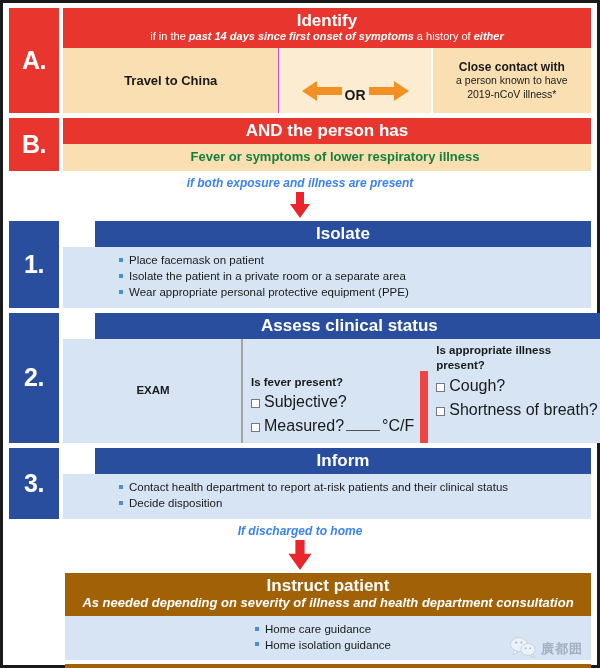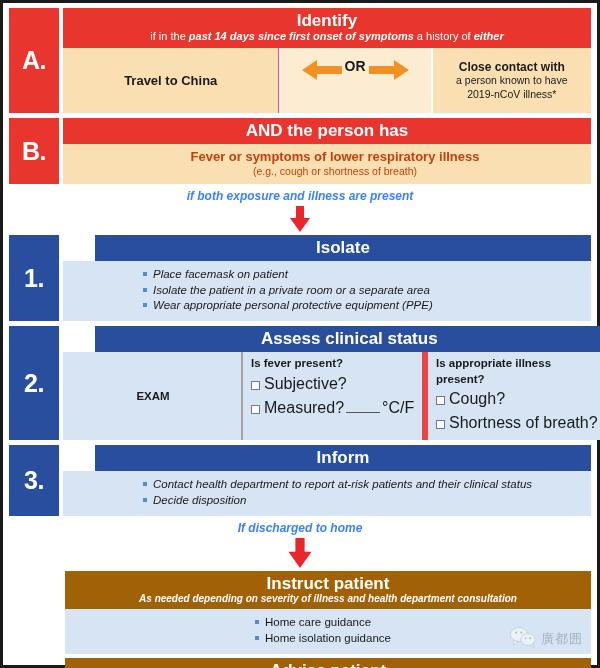--- a/index.html
+++ b/index.html
@@ -35,54 +35,54 @@
     background: #e8362f;
     color: #ffffff;
     text-align: center;
     padding: 3px 4px 4px 4px;
   }
   .hdr.blue { background: #2a4e9e; margin-left: 32px; }
   .hdr.lblue { background: #a16207; }
   .hdr .t1 { font-size: 17px; font-weight: bold; line-height: 1.12; }
   .hdr .t2 { font-size: 11px; font-weight: normal; line-height: 1.25; margin-top: 0px; }
   .hdr .t2 i { font-style: italic; font-weight: bold; }
-  .hdr .t2b { font-size: 10px; font-weight: bold; font-style: italic; line-height: 1.25; }
+  .hdr .t2b { font-size: 13px; font-weight: bold; font-style: italic; line-height: 1.25; }
 
   .cream { background: #fadfb2; }
   .pale  { background: #d6e4f4; }
 
   
   .split { display: flex; align-items: stretch; }
   .cellA {
     flex: 0 0 41%;
     display: flex; align-items: center; justify-content: center;
     font-size: 13px; font-weight: bold; color: #1a1a1a;
     padding: 4px 4px;
     border-right: 1px solid #d946ef;
   }
   .cellOR {
     flex: 0 0 29%;
-    display: flex; align-items: flex-start; justify-content: center;
+    display: flex; align-items: flex-end; justify-content: center;
     padding: 10px 4px;
     border-right: 2px solid #ffffff;
     background: #fcedd2;
   }
   .cellB {
     flex: 1;
     display: flex; flex-direction: column; align-items: center; justify-content: center;
     padding: 12px 4px; text-align: center; color: #1a1a1a; border-radius: 9px;
   }
   .cellB .b1 { font-size: 12px; font-weight: bold; line-height: 1.2; }
   .cellB .b2 { font-size: 10.5px; line-height: 1.28; }
 
   .ortext { font-size: 14px; font-weight: bold; color: #1a1a1a; margin: 0 3px; }
   .arrowL, .arrowR { display: block; }
 
   
-  .bbody { text-align: center; padding: 5px 4px 6px 20px; color: #c2410c; }
+  .bbody { text-align: center; padding: 5px 4px 6px 20px; color: #15803d; }
   .bbody .l1 { font-size: 13px; font-weight: bold; line-height: 1.2; }
   .bbody .l2 { font-size: 10.5px; line-height: 1.3; }
 
   
   .connector { text-align: center; padding: 5px 0 0 0; }
   .connector .ctext {
     font-size: 12px; font-style: italic; font-weight: bold;
     color: #3b82f6; line-height: 1.2;
   }
   .dn-arrow { margin: 2px auto 3px auto; display: block; }
@@ -91,55 +91,56 @@
   ul.bul { list-style: none; padding: 6px 0 7px 0; }
   ul.bul li {
     font-size: 11.5px; color: #1a1a1a; line-height: 1.38;
     padding-left: 0; position: relative;
   }
   ul.bul li .sq {
     display: inline-block; width: 4px; height: 4px;
     background: #4b8fd0; vertical-align: middle;
     margin-right: 6px; margin-bottom: 2px;
   }
-  ul.bul.c-left { padding-left: 80px; font-style: italic; }
+  ul.bul.c-left { padding-left: 56px; }
   ul.bul.c-b1 { padding-left: 170px; margin-left: 20px; }
 
   
   .exam { display: flex; align-items: stretch; }
   .exam .col {
     padding: 4px 6px 5px 8px;
   }
   .exam .c1 {
     flex: 0 0 180px;
     display: flex; align-items: center; justify-content: center;
     font-size: 11.5px; font-weight: bold; color: #1a1a1a;
     border-right: 2px solid #a3a3a3;
   }
-  .exam .c2 { flex: 0 0 185px; border-right: 6px solid #ef4444; }
+  .exam .c2 { flex: 0 0 185px; border-right: 8px solid #ef4444; margin-top: 32px; }
   .exam .c3 { flex: 1; }
   .exam .qh { font-size: 11.5px; font-weight: bold; color: #1a1a1a; line-height: 1.35; }
   .exam .qi { font-size: 16px; color: #1a1a1a; line-height: 1.5; white-space: nowrap; }
   .cb {
     display: inline-block; width: 9px; height: 9px;
     border: 1px solid #6e7a86; background: #ffffff;
     vertical-align: -1px; margin-right: 4px;
   }
   .blank { display: inline-block; border-bottom: 1px solid #555; width: 34px; margin: 0 2px; }
 
   
   .bottom { margin-left: 56px; }
   .gapsm { height: 4px; }
   .gaprow { height: 5px; }
 
   
   .wm {
-    position: absolute; right: 14px; bottom: 13px;
+    position: absolute; right: 14px; bottom: 3px;
     display: flex; align-items: center; gap: 5px;
     opacity: 0.55;
+    font-weight: bold;
   }
   .wm .wtext {
     font-size: 13px; color: #7d8794; letter-spacing: 1px;
     font-family: "DejaVu Sans", sans-serif;
   }
 </style>
 </head>
 <body>
 
 <div id="page">
@@ -178,21 +179,20 @@
   <div class="gaprow"></div>
 
   <div class="row">
     <div class="badge">B.</div>
     <div class="body">
       <div class="hdr">
         <div class="t1">AND the person has</div>
       </div>
       <div class="cream bbody">
         <div class="l1">Fever or symptoms of lower respiratory illness</div>
-        <div class="l2">(e.g., cough or shortness of breath)</div>
       </div>
     </div>
   </div>
 
   <div class="connector">
     <div class="ctext">if both exposure and illness are present</div>
     <span>
       <svg class="dn-arrow" width="26" height="26" viewBox="0 0 26 26" aria-hidden="true">
         <polygon points="13,26 3,12 9,12 9,0 17,0 17,12 23,12" fill="#e8262b"></polygon>
       </svg>

